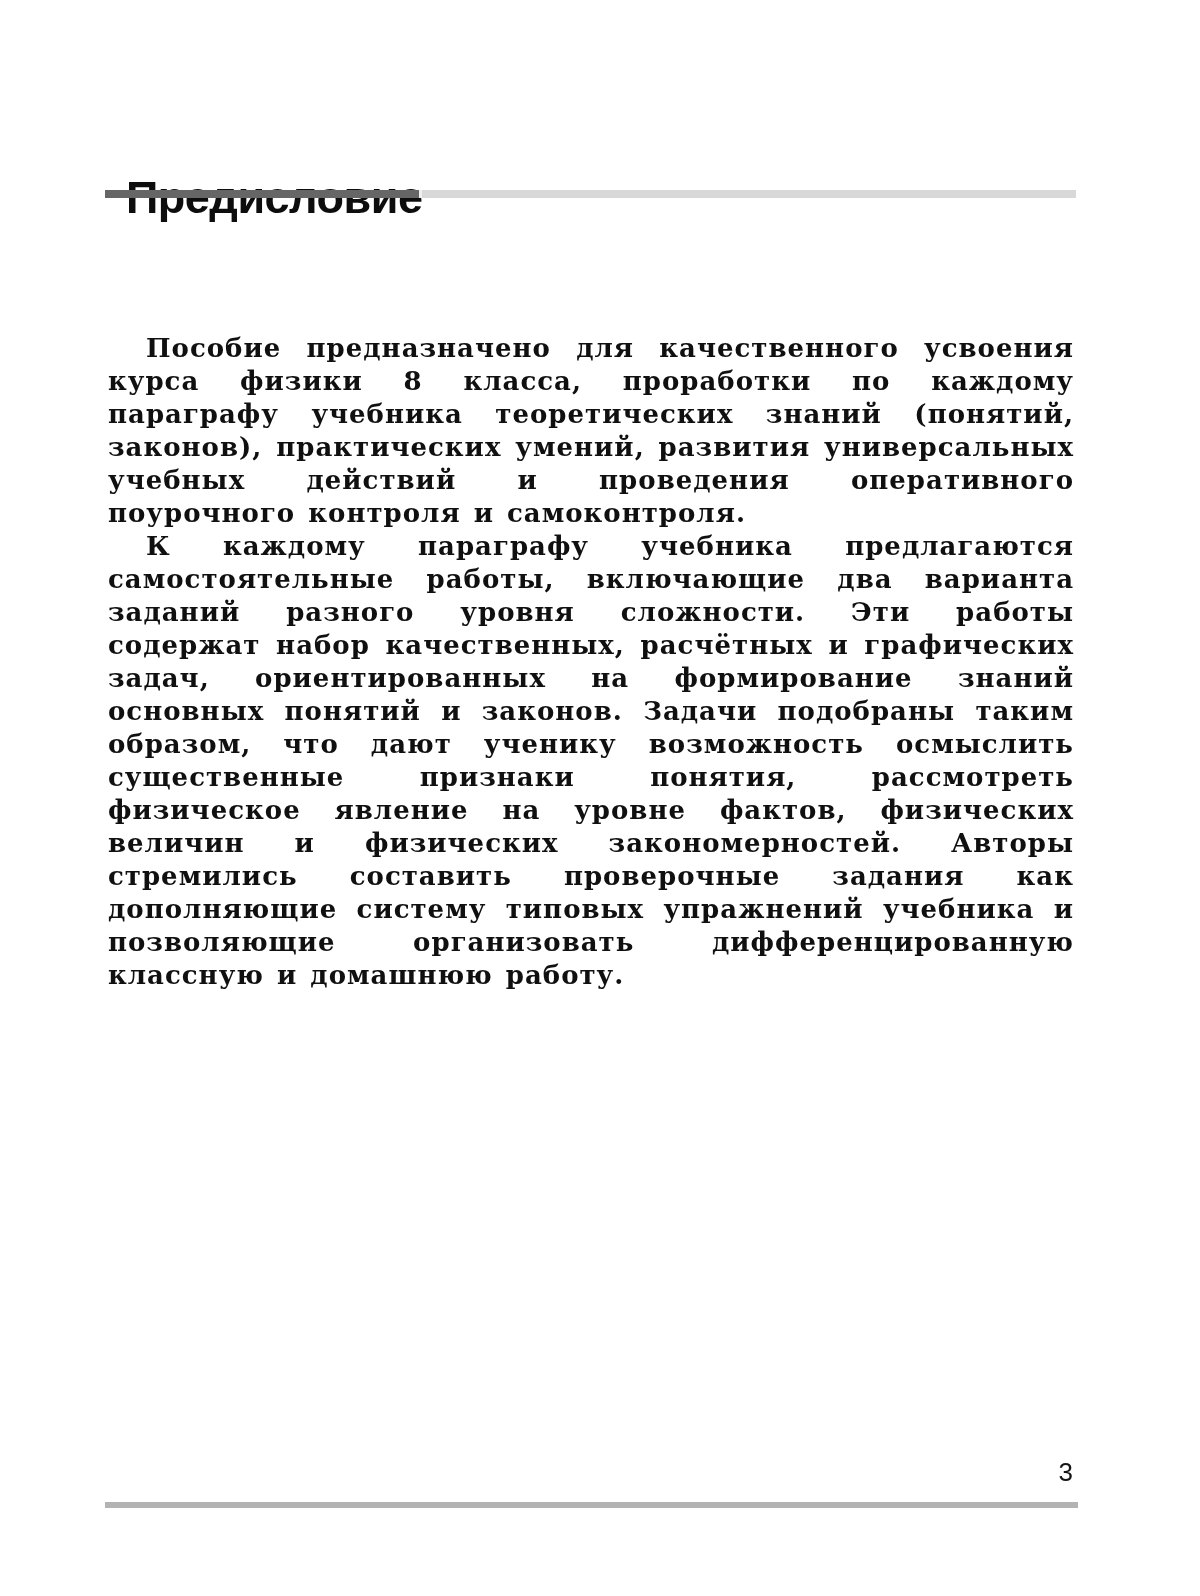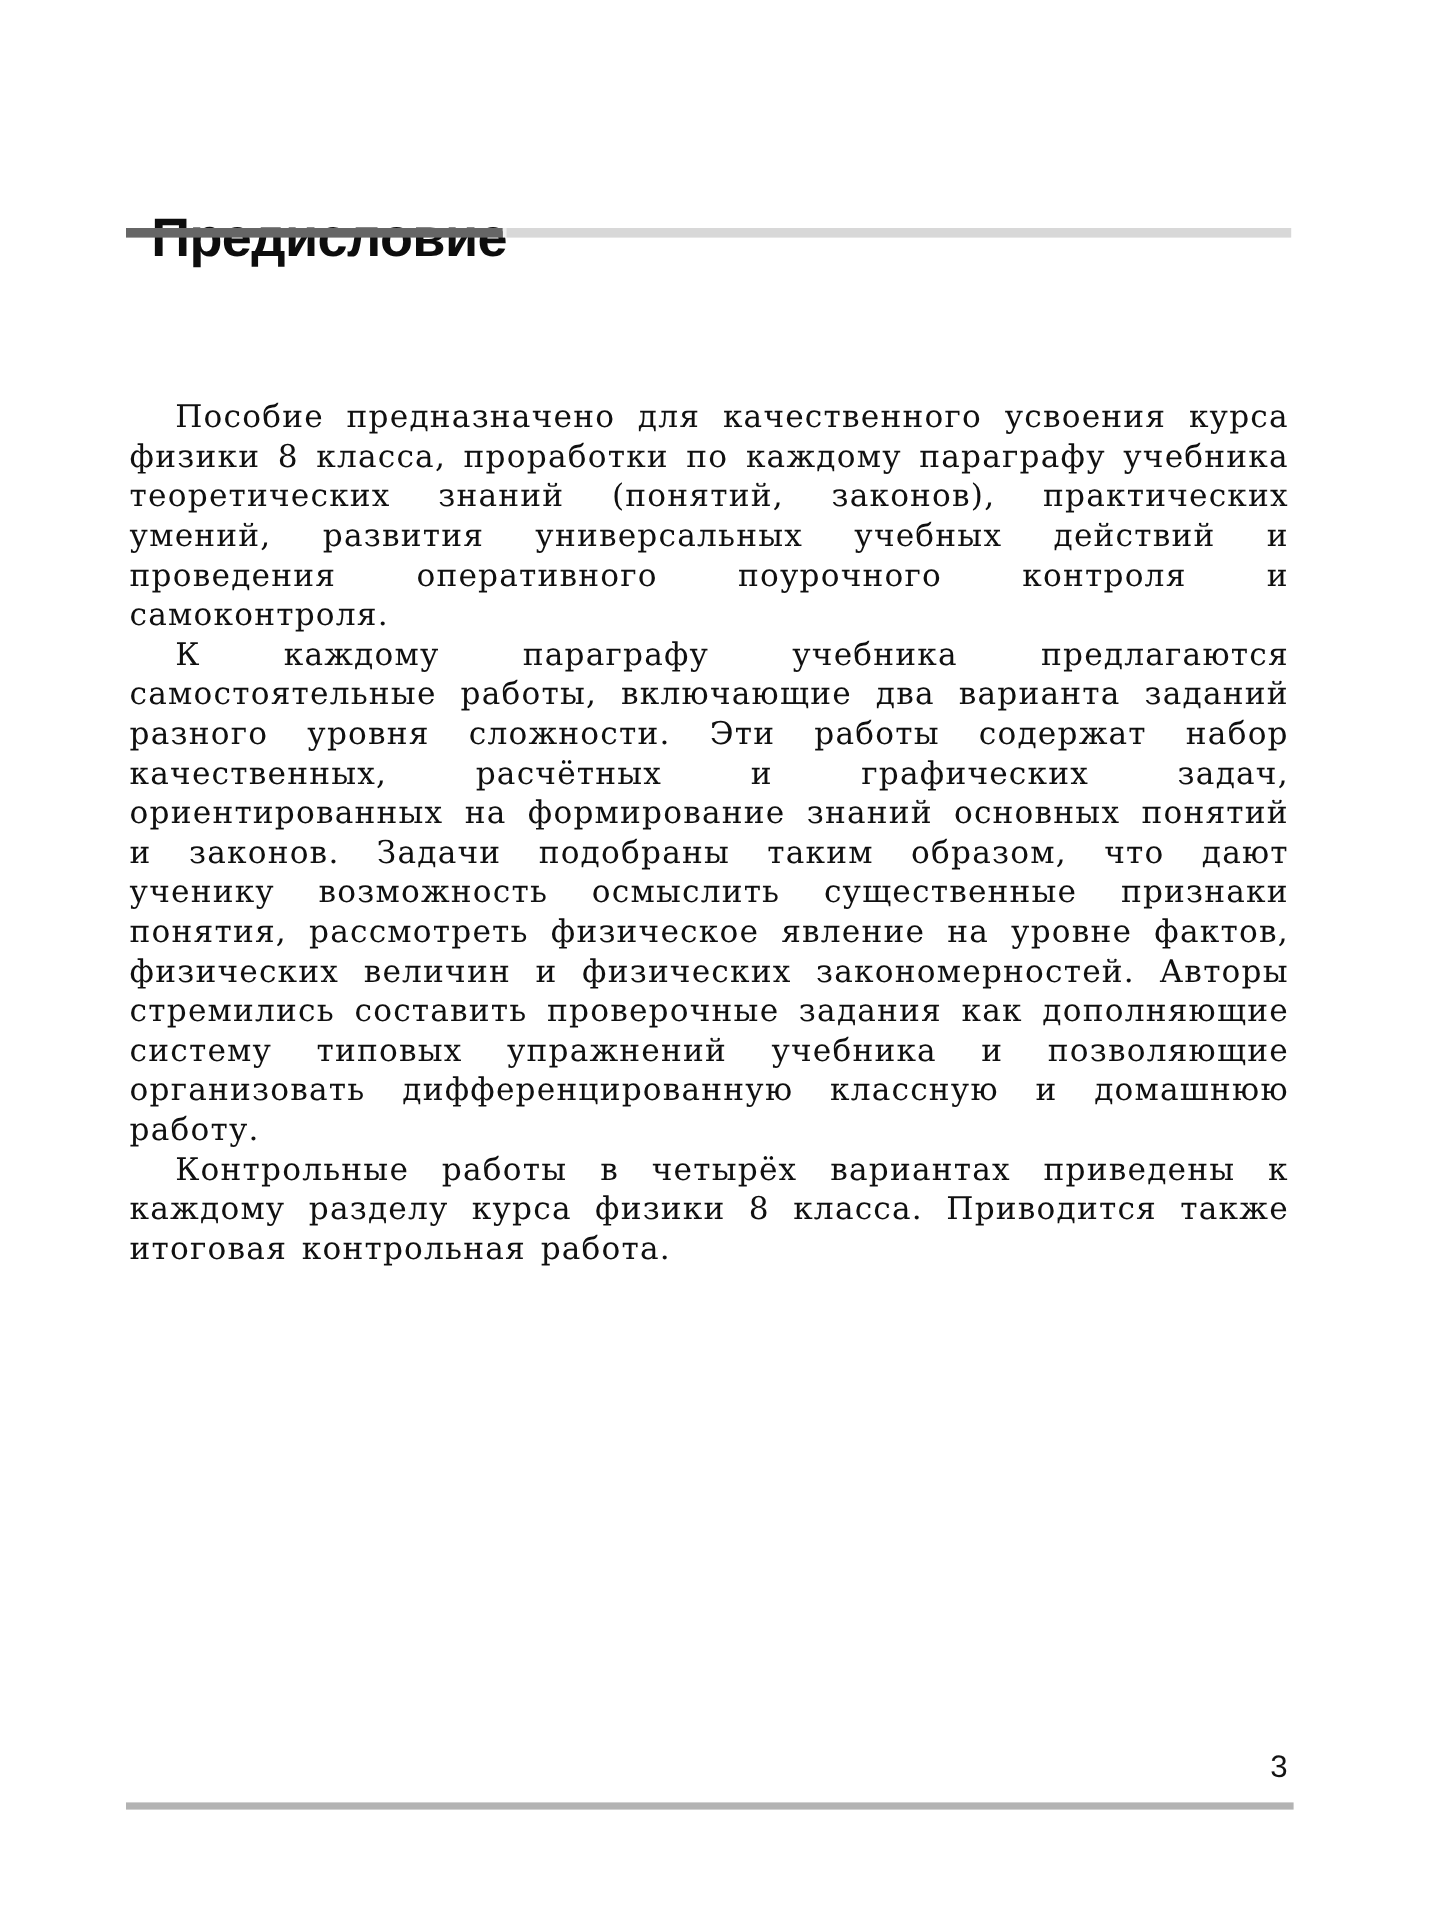--- a/index.html
+++ b/index.html
@@ -60,20 +60,21 @@
     line-height: 33px;
     letter-spacing: 1px;
     word-spacing: 3px;
     text-align: justify;
     color: #101010;
     hyphens: auto;
   }
   .content p {
     margin: 0;
     text-indent: 38px;
+    font-weight: bold;
   }
   .page-number {
     position: absolute;
     right: 127px;
     top: 1459px;
     font-family: "Liberation Sans", sans-serif;
     font-size: 26px;
     line-height: 26px;
     color: #141414;
   }
@@ -95,20 +96,19 @@
 
   <div class="title-rule">
     <div class="dark"></div>
     <div class="gap"></div>
     <div class="light"></div>
   </div>
 
   <div class="content">
     <p>Пособие предназначено для качественного усвоения курса физики 8 класса, проработки по каждому параграфу учебника теоретических знаний (понятий, законов), практических умений, развития универсальных учебных действий и проведения оперативного поурочного контроля и самоконтроля.</p>
     <p>К каждому параграфу учебника предлагаются самостоятельные работы, включающие два варианта заданий разного уровня сложности. Эти работы содержат набор качественных, расчётных и графических задач, ориентированных на формирование знаний основных понятий и законов. Задачи подобраны таким образом, что дают ученику возможность осмыслить существенные признаки понятия, рассмотреть физическое явление на уровне фактов, физических величин и физических закономерностей. Авторы стремились составить проверочные задания как дополняющие систему типовых упражнений учебника и позволяющие организовать дифференцированную классную и домашнюю работу.</p>
-    <p>Контрольные работы в четырёх вариантах приведены к каждому разделу курса физики 8 класса. Приводится также итоговая контрольная работа.</p>
   </div>
 
   <div class="page-number">3</div>
 
   <div class="footer-rule"></div>
 
 </div>
 
 </body></html>

